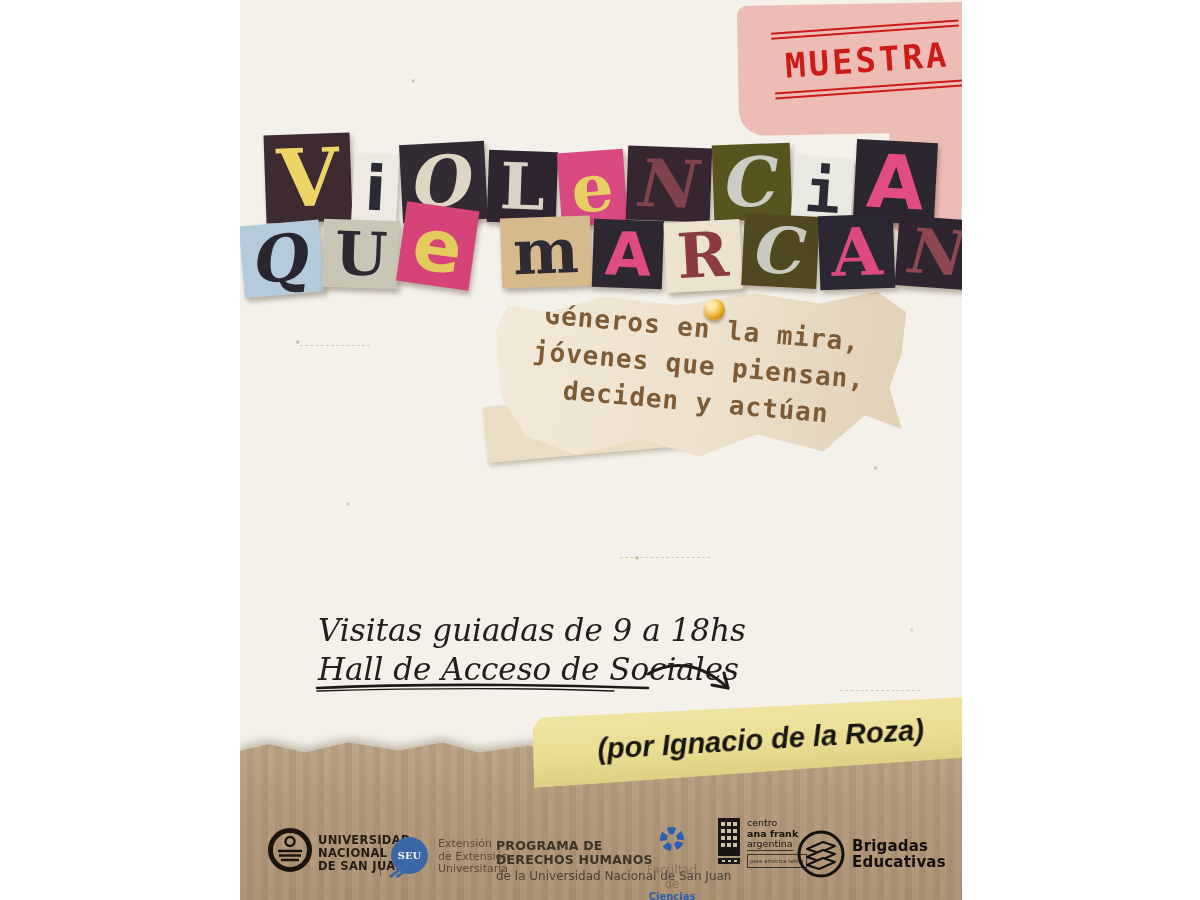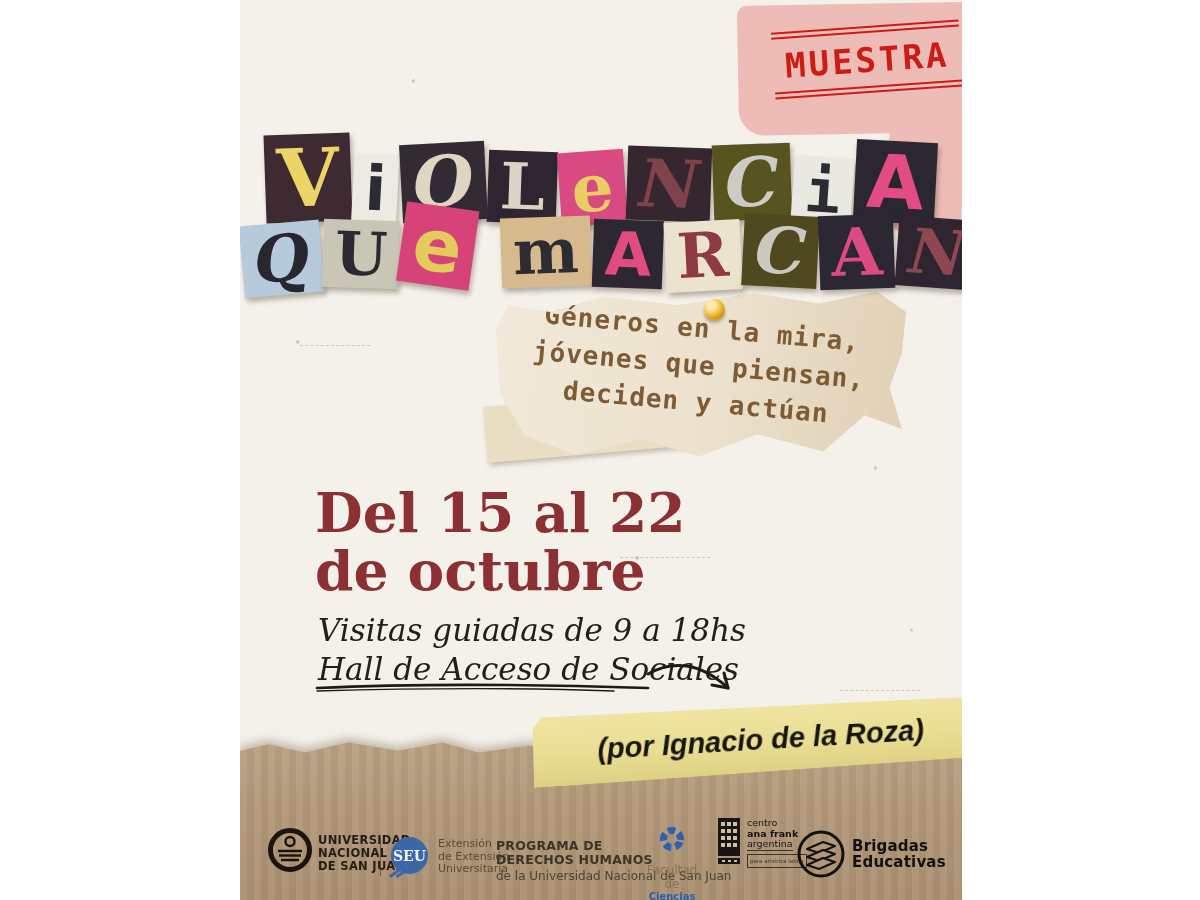--- a/index.html
+++ b/index.html
@@ -70,21 +70,21 @@
 
   
   .uline{left:74px;top:682px;} .arrow{left:404px;top:656px;}
 
   
   .logo-text{color:#241d15;}
   .unsj-text{left:78px;top:834px;font-size:11.5px;font-weight:bold;line-height:13px;letter-spacing:.3px;}
   .divider{left:140px;top:838px;width:1px;height:38px;background:rgba(60,45,30,.55);}
   .seu-circle{left:151px;top:837px;width:37px;height:37px;border-radius:50%;background:#3b67a8;
     display:flex;align-items:center;justify-content:center;
-    font-family:"DejaVu Serif", serif;font-weight:bold;font-size:14px;color:#f2f2ee;}
+    font-family:"DejaVu Serif", serif;font-weight:bold;font-size:10px;color:#f2f2ee;}
   .seu-slash{left:149px;top:872px;width:11px;height:3px;background:#3b67a8;transform:rotate(-35deg);
     box-shadow:5px 4px 0 #3b67a8;}
   .seu-text{left:198px;top:838px;font-size:11px;line-height:12.5px;color:#5f4936;}
   .ddhh{left:256px;top:839px;}
   .ddhh-b{font-size:12.5px;font-weight:800;line-height:13.5px;color:#3a3429;letter-spacing:.2px;}
   .ddhh-s{font-size:12px;color:#4a4136;margin-top:3px;}
   .soc{left:404px;top:826px;width:56px;text-align:center;}
   .soc-top{font-size:12px;color:#8a7055;margin-top:5px;}
   .soc-bot{font-size:10px;font-weight:bold;color:#2b5fae;}
   .anafrank{left:478px;top:818px;display:flex;}
@@ -115,24 +115,20 @@
   <div class="abs strip2"></div>
   <div class="abs note">
     <div class="noteText">
       <div>Géneros en la mira,</div>
       <div>jóvenes que piensan,</div>
       <div>deciden y actúan</div>
     </div>
   </div>
   <div class="abs pin"></div>
 
-  <div class="abs dates">
-    <div>Del 15 al 22</div>
-    <div>de octubre</div>
-  </div>
 
   <div class="abs info info1">Visitas guiadas de 9 a 18hs</div>
   <div class="abs info info2">Hall de Acceso de Sociales</div>
 
   <svg class="abs uline" width="340" height="12">
     <path d="M3 6 C 90 2, 210 2, 334 6" stroke="#1d1b17" stroke-width="2.6" fill="none" stroke-linecap="round"></path>
     <path d="M3 9 C 110 6, 220 6, 300 9" stroke="#1d1b17" stroke-width="1.4" fill="none" stroke-linecap="round"></path>
   </svg>
   <svg class="abs arrow" width="96" height="44">
     <path d="M4 18 C 28 4, 56 6, 84 32" stroke="#1d1b17" stroke-width="3" fill="none" stroke-linecap="round"></path>

